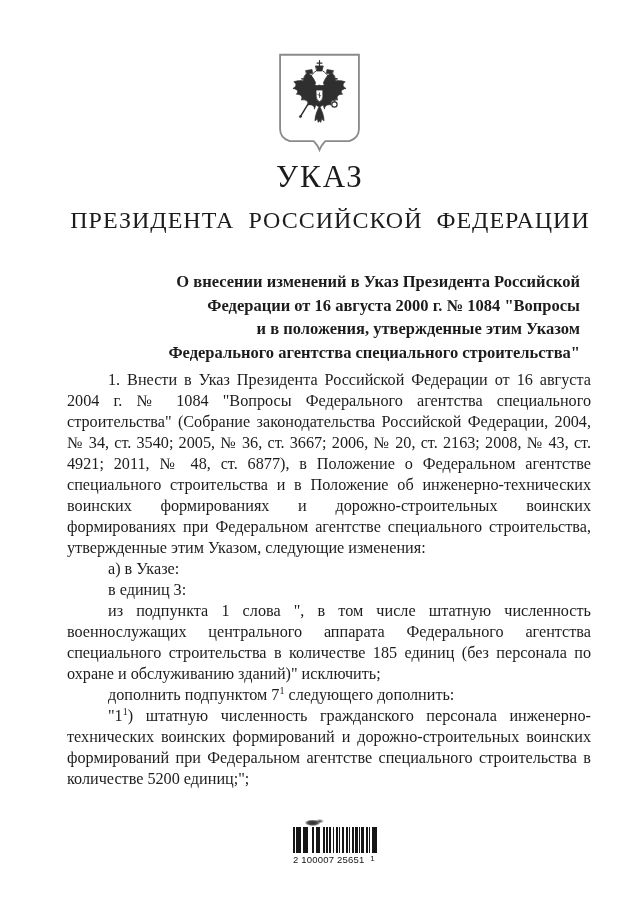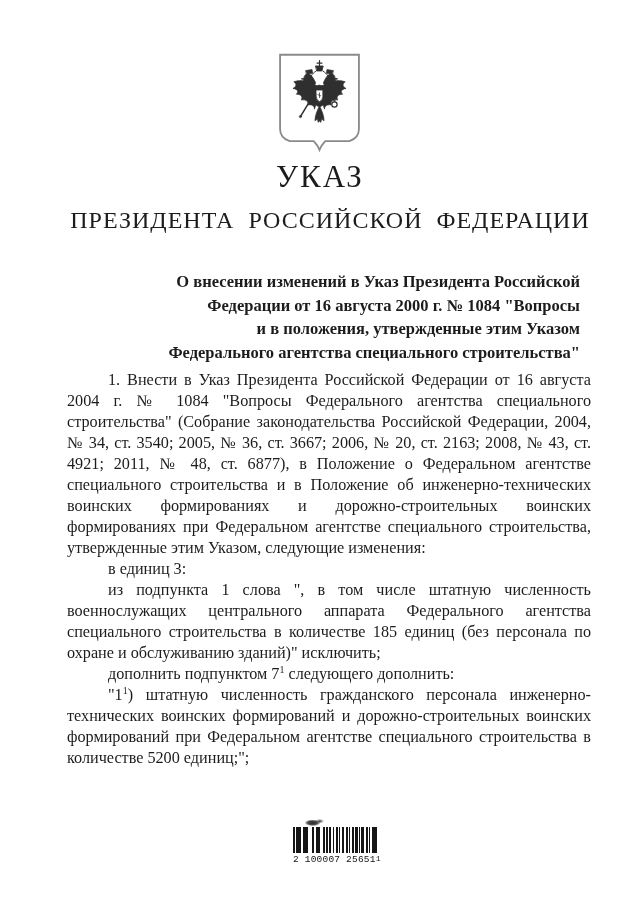--- a/index.html
+++ b/index.html
@@ -51,21 +51,21 @@
   .bars{
     height:26px;margin-top:1px;
     background:
       repeating-linear-gradient(90deg,#161616 0 1.6px,rgba(0,0,0,0) 1.6px 3.3px,#161616 3.3px 5.5px,rgba(0,0,0,0) 5.5px 6.6px,#161616 6.6px 7.5px,rgba(0,0,0,0) 7.5px 9.9px),
       repeating-linear-gradient(90deg,#161616 0 1px,rgba(0,0,0,0) 1px 6.2px);
     background-color:#ffffff;
   }
   .barcode-text{
     display:flex;justify-content:space-between;align-items:flex-start;
     margin-top:1px;
-    font-family:Liberation Mono, monospace;
+    font-family:Liberation Sans, sans-serif;
     font-size:9.5px;letter-spacing:0.2px;white-space:nowrap;
     color:#161616;
   }
   .bc-suffix{font-size:8px;padding-right:2px;}
 </style>
 </head>
 <body>
 
 <div class="page">
 
@@ -114,20 +114,21 @@
 
   <div class="subject">
     <div>О внесении изменений в Указ Президента Российской</div>
     <div>Федерации от 16 августа 2000 г. № 1084 "Вопросы</div>
     <div>и в положения, утвержденные этим Указом</div>
     <div>Федерального агентства специального строительства"</div>
   </div>
 
   <div class="body-text">
     <p>1. Внести в Указ Президента Российской Федерации от 16 августа 2004 г. № 1084 "Вопросы Федерального агентства специального строительства" (Собрание законодательства Российской Федерации, 2004, № 34, ст. 3540; 2005, № 36, ст. 3667; 2006, № 20, ст. 2163; 2008, № 43, ст. 4921; 2011, № 48, ст. 6877), в Положение о Федеральном агентстве специального строительства и в Положение об инженерно-технических воинских формированиях и дорожно-строительных воинских формированиях при Федеральном агентстве специального строительства, утвержденные этим Указом, следующие изменения:</p>
+    <p>а) в Указе:</p>
     <p>в единиц 3:</p>
     <p>из подпункта 1 слова ", в том числе штатную численность военнослужащих центрального аппарата Федерального агентства специального строительства в количестве 185 единиц (без персонала по охране и обслуживанию зданий)" исключить;</p>
     <p><span>дополнить подпунктом 7</span><sup>1</sup><span> следующего дополнить:</span></p>
     <p><span>"1</span><sup>1</sup><span>) штатную численность гражданского персонала инженерно-технических воинских формирований и дорожно-строительных воинских формирований при Федеральном агентстве специального строительства в количестве 5200 единиц;";</span></p>
   </div>
 
   <div class="barcode-block">
     <div class="smudge"></div>
     <div class="bars"></div>
     <div class="barcode-text">

